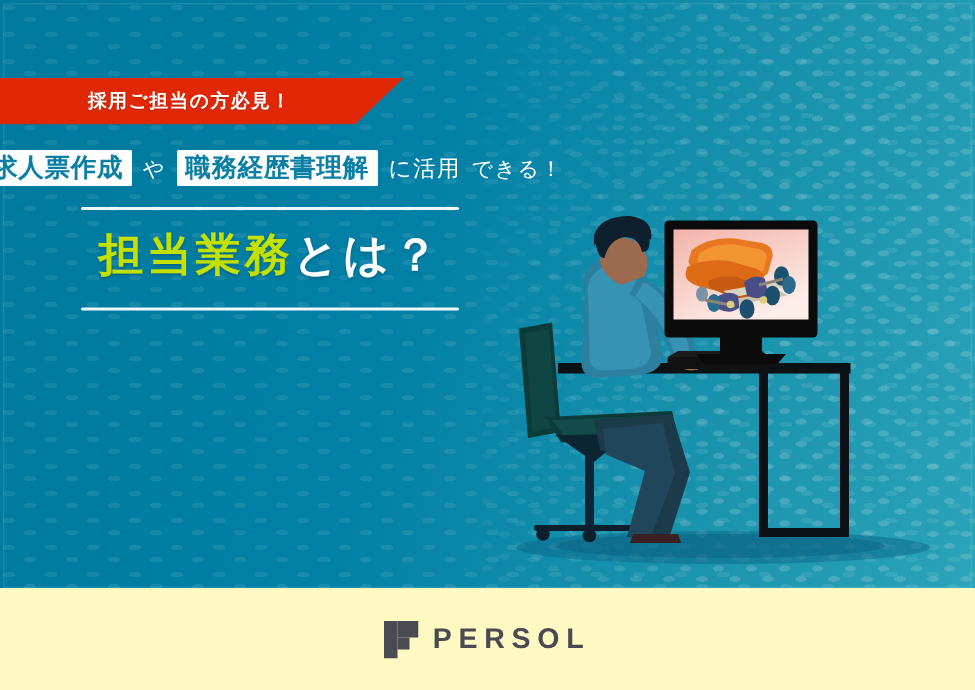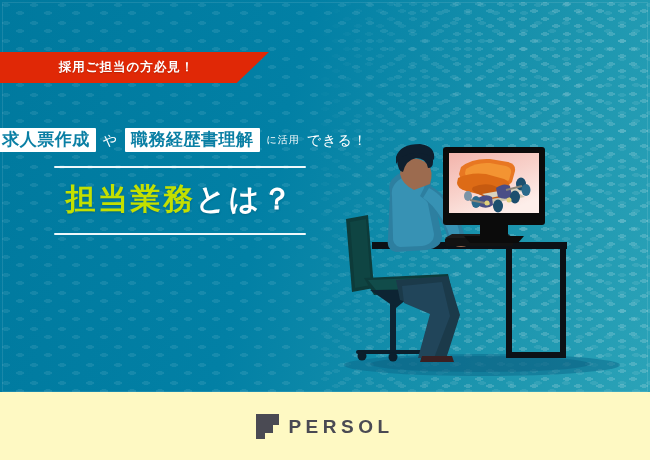--- a/index.html
+++ b/index.html
@@ -98,35 +98,34 @@
     top: 100px;
     width: 360px;
   }
   .subhead {
     display: flex;
     align-items: center;
     justify-content: center;
     gap: 7px;
     white-space: nowrap;
     margin-left: 4px;
-    margin-top: 28px;
   }
   .chip {
     background: #ffffff;
     color: #0a7fa4;
     font-size: 17px;
     font-weight: bold;
     padding: 3px 6px 4px 6px;
     letter-spacing: 0.5px;
     line-height: 1;
     border-radius: 1px;
   }
   .sub-plain {
     color: #ffffff;
-    font-size: 10px;
+    font-size: 15px;
     letter-spacing: 1px;
     line-height: 1;
   }
   .sub-plain.small {
     font-size: 14px;
   }
 
   .rule {
     width: 252px;
     height: 2px;

